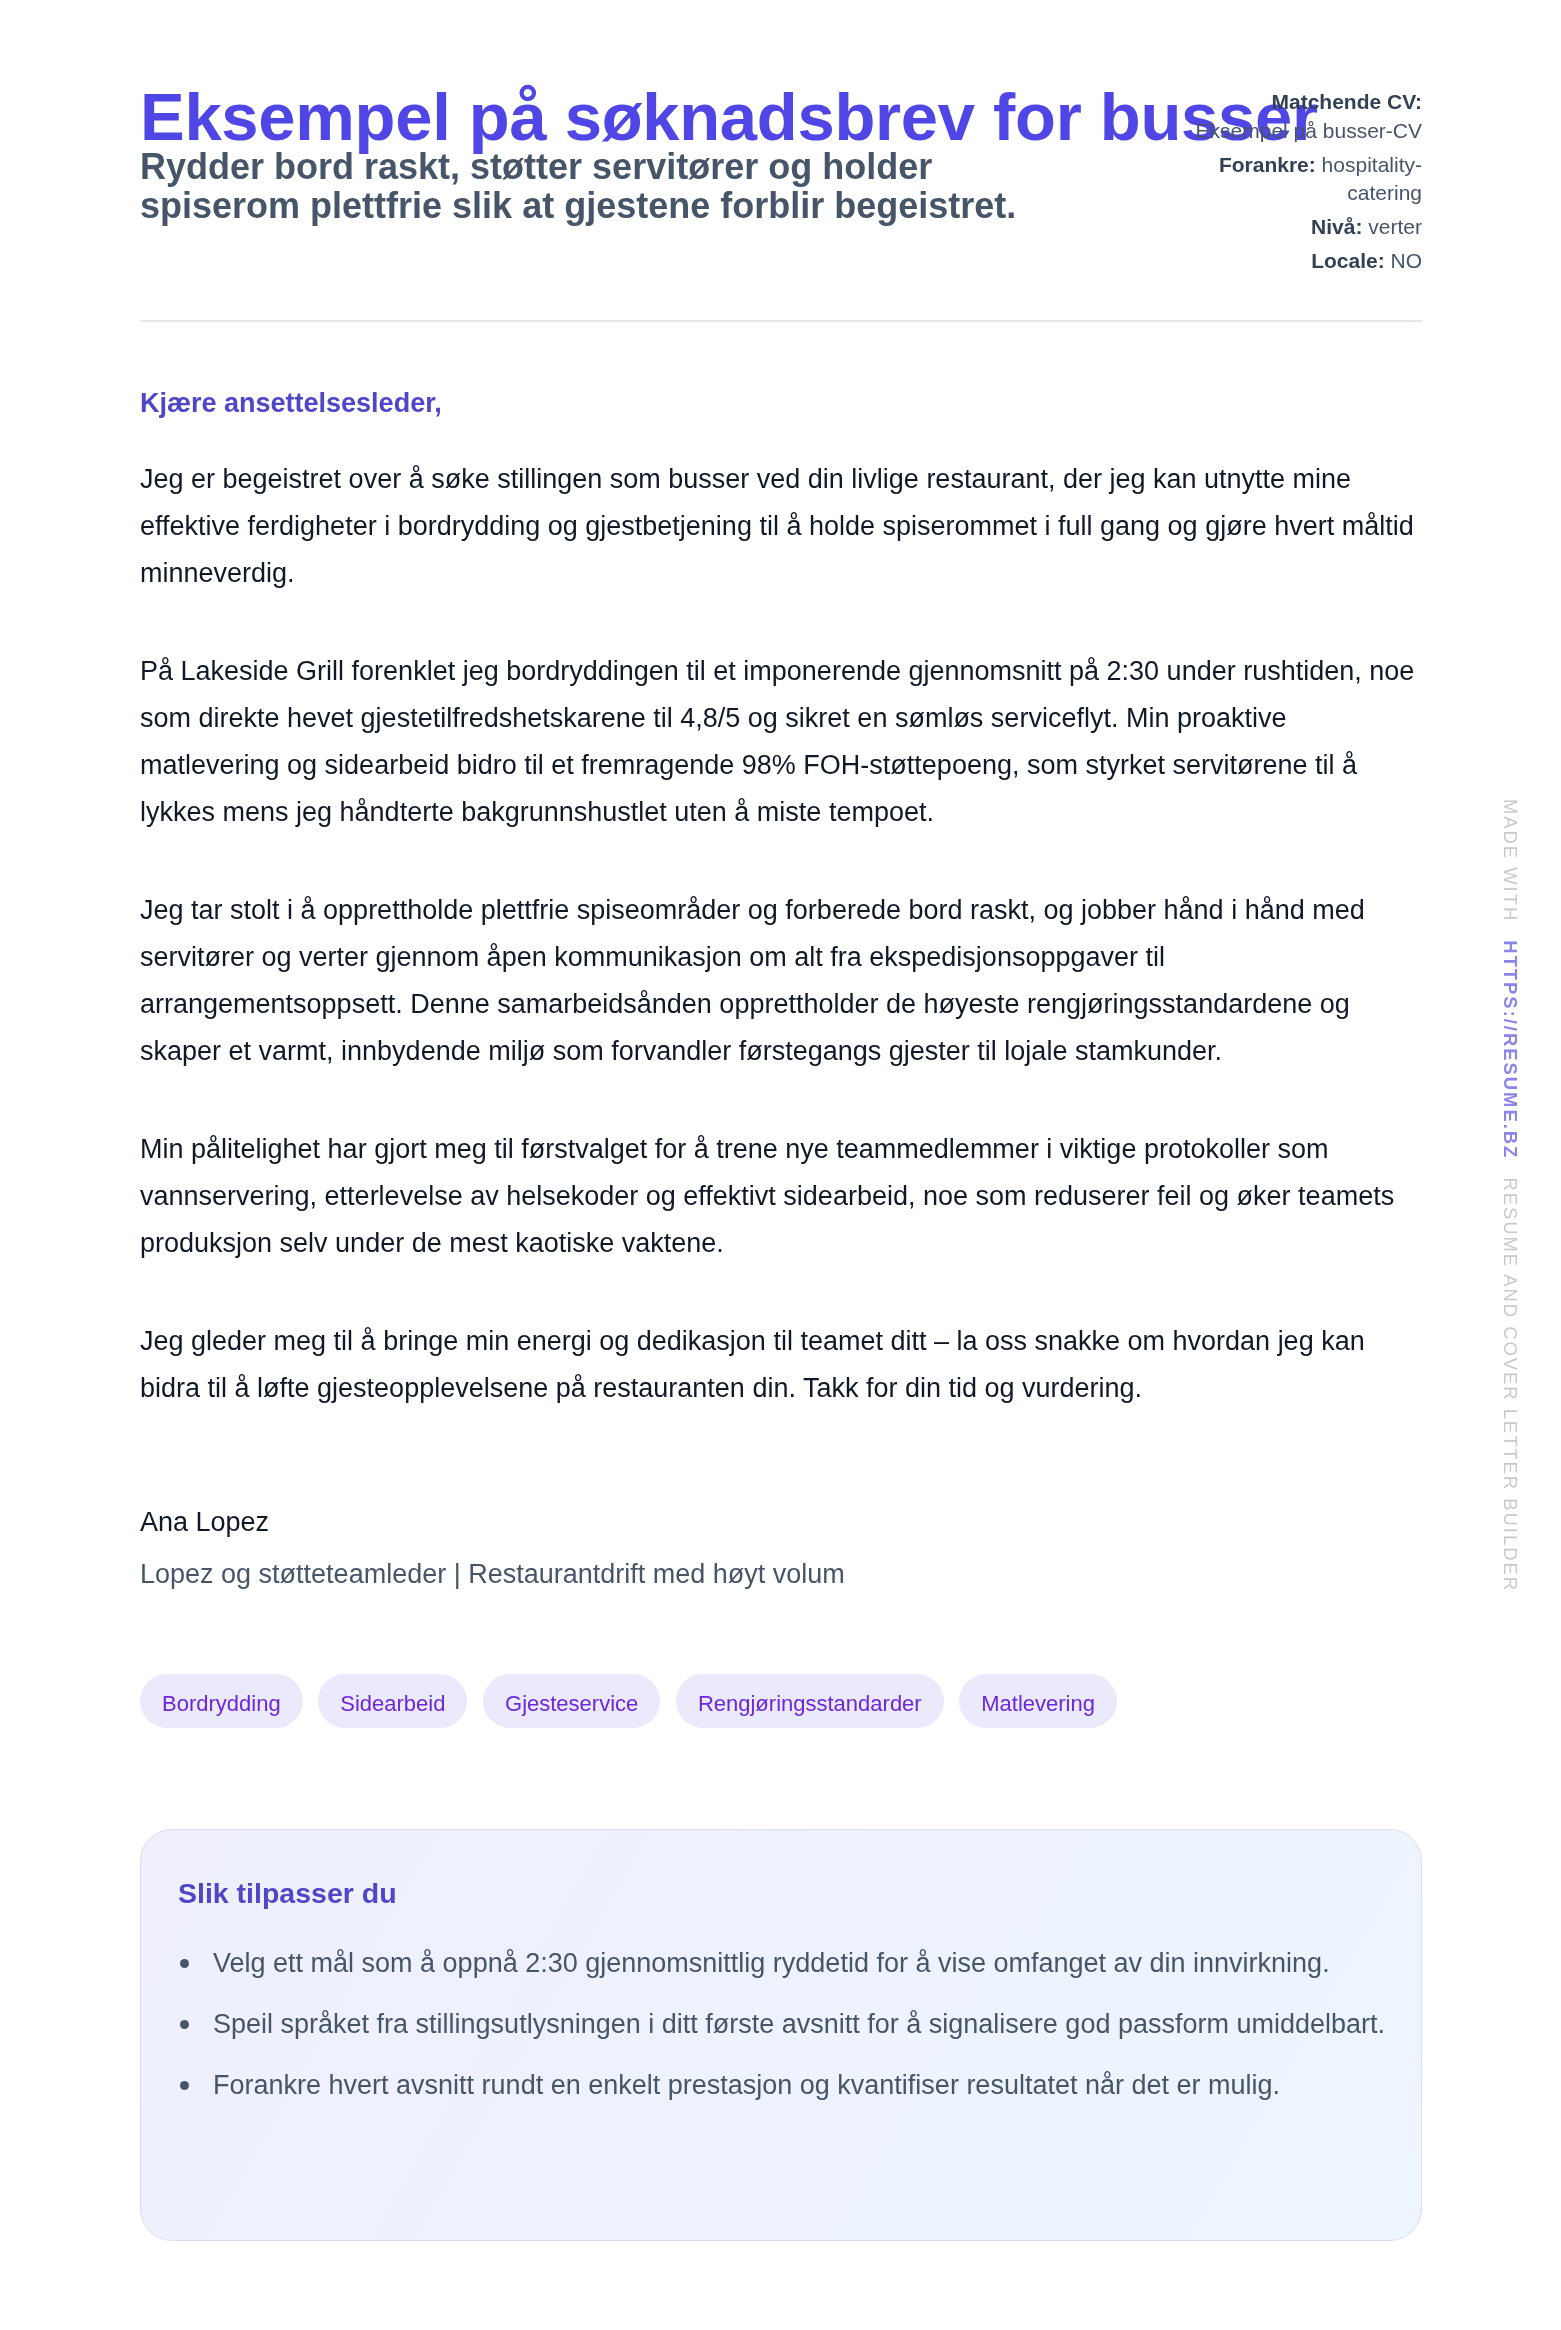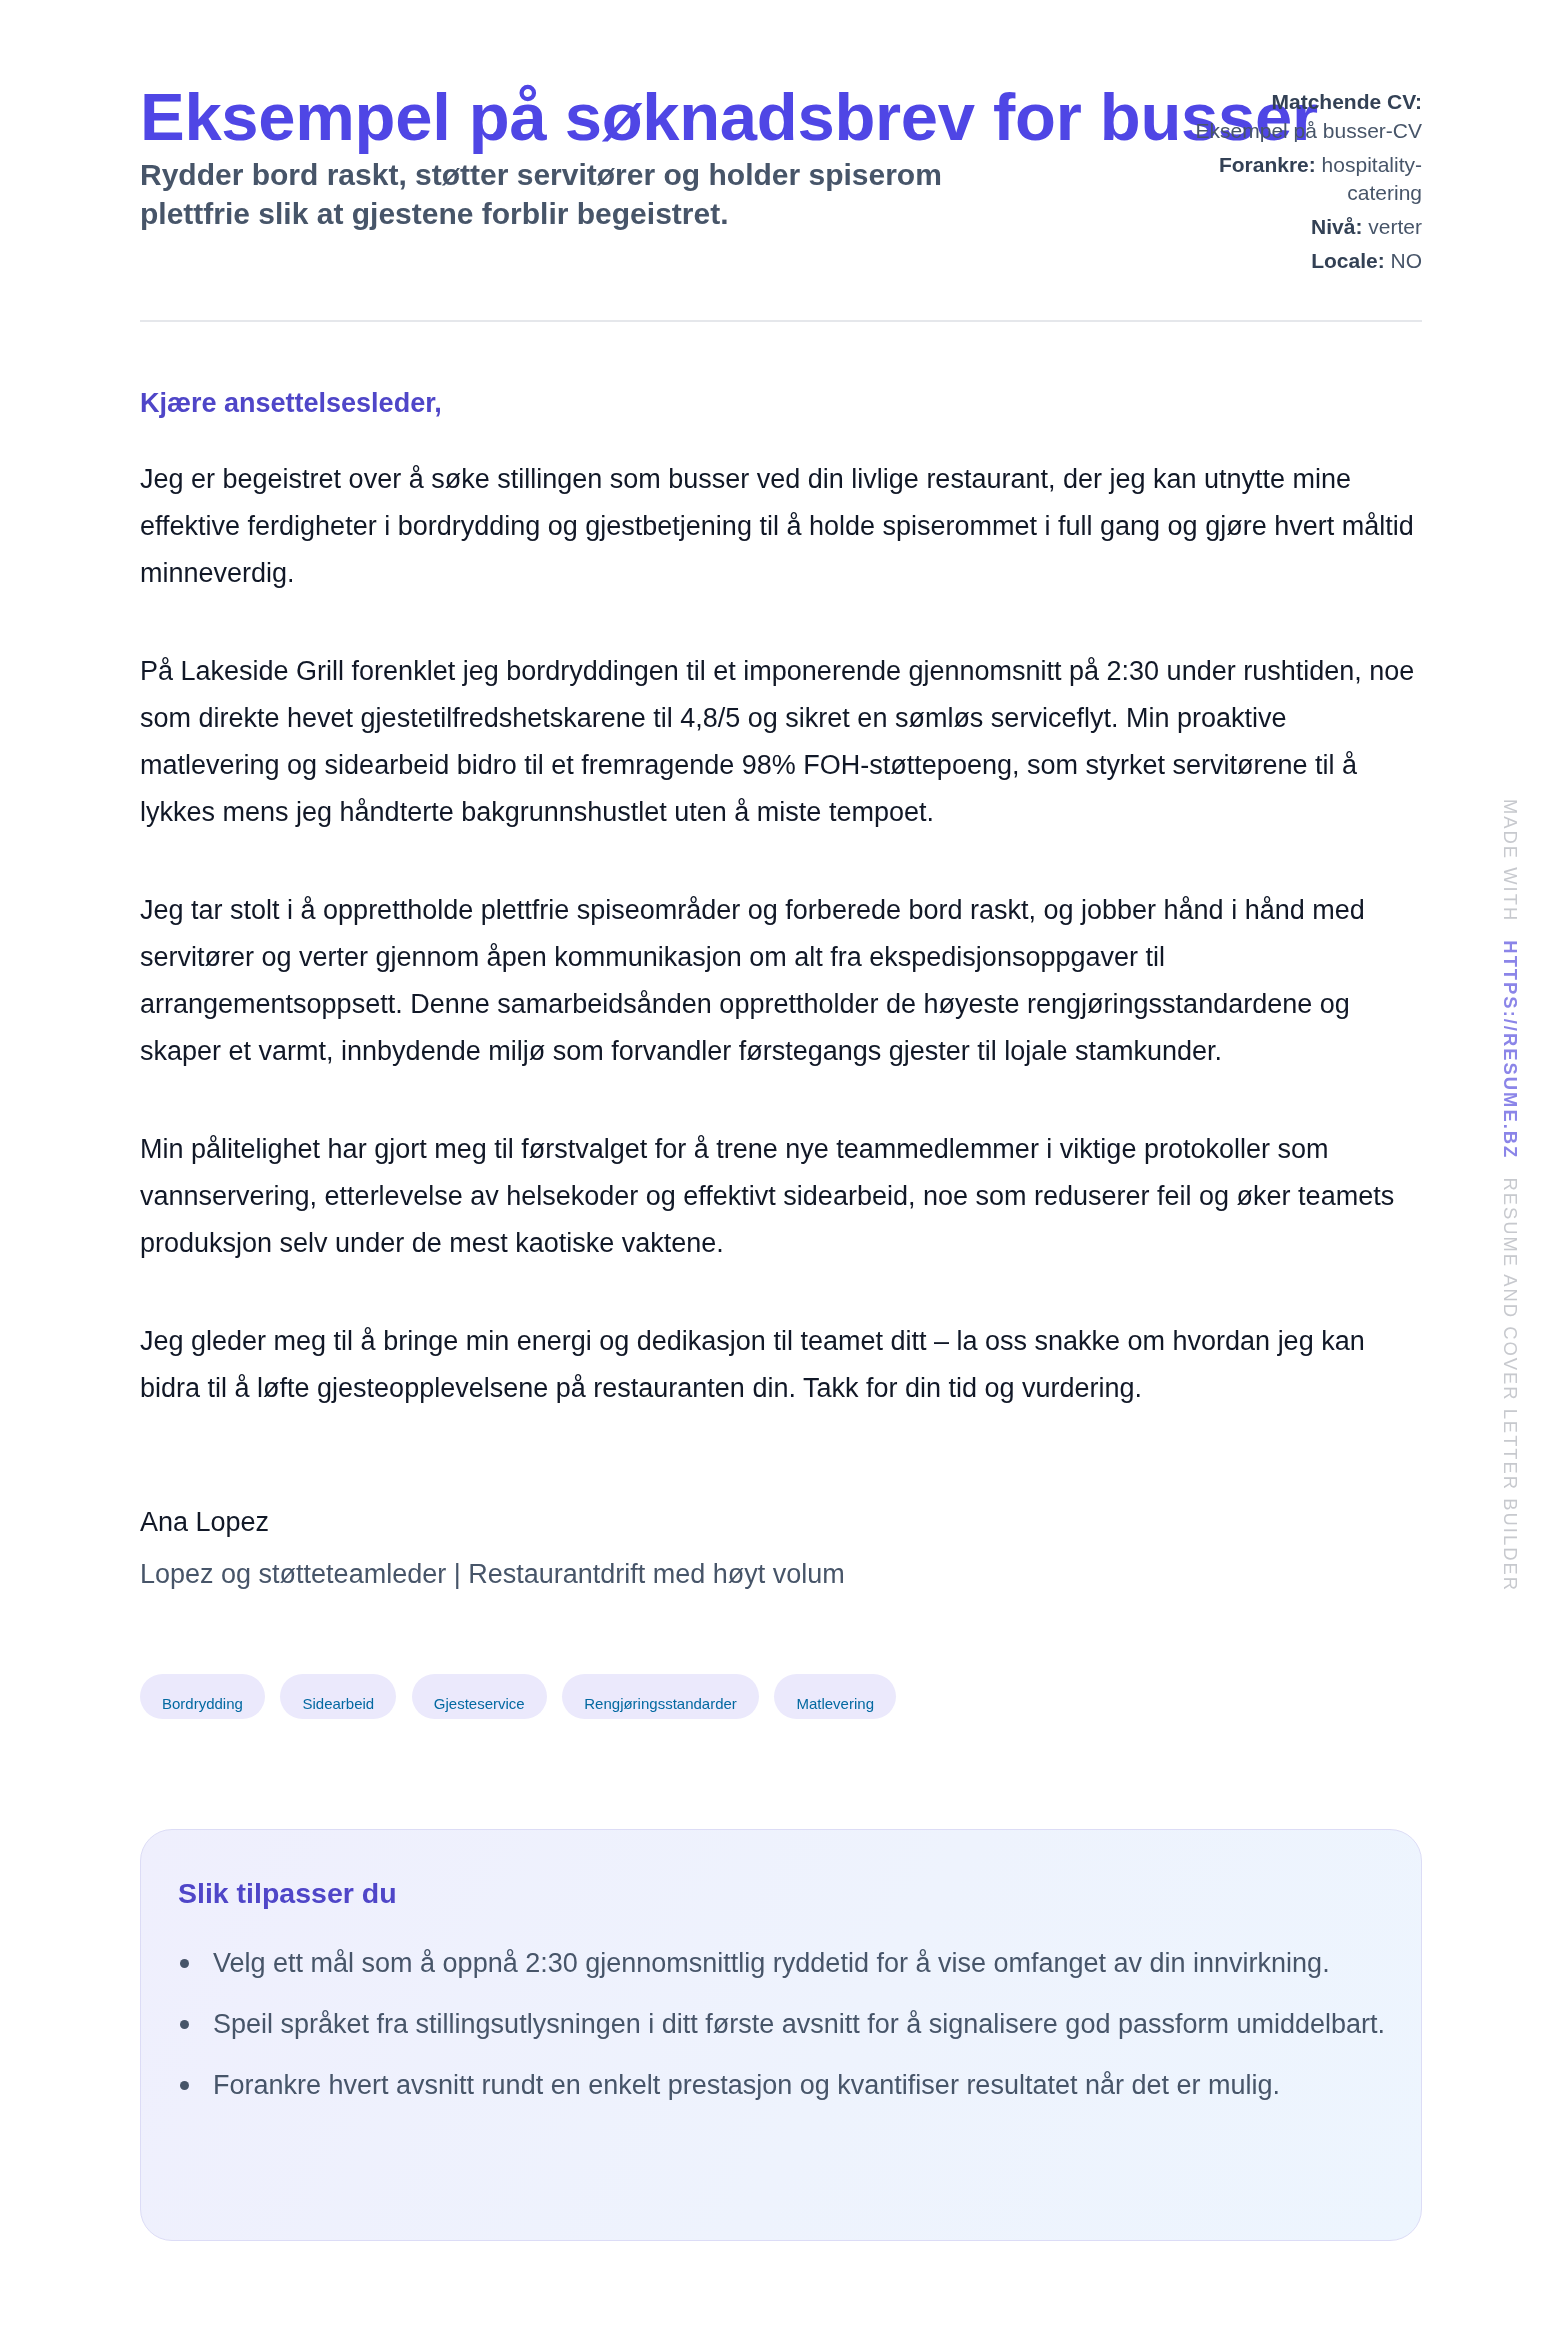--- a/index.html
+++ b/index.html
@@ -33,22 +33,22 @@
     .title {
       font-size: 67px;
       line-height: 61px;
       font-weight: 700;
       color: #4f46e5;
       letter-spacing: -0.3px;
       white-space: nowrap;
       margin-top: -1.8px;
     }
     .subtitle {
-      margin-top: 8px;
-      font-size: 30px;
+      margin-top: 0px;
+      font-size: 36px;
       line-height: 39px;
       font-weight: 700;
       color: #475569;
       width: 918px;
     }
     .meta {
       width: 275px;
       text-align: right;
       font-size: 21px;
       line-height: 28.5px;
@@ -108,26 +108,26 @@
 
     
     .tags {
       position: absolute;
       top: 1674px;
       left: 0;
       display: flex;
       gap: 15.6px;
     }
     .tag {
-      height: 45px;
+      height: 54px;
       padding: 0 22px;
       border-radius: 29px;
       background: #ebe9fc;
-      color: #0369a1;
-      font-size: 15px;
+      color: #6d28d9;
+      font-size: 22px;
       line-height: 59px;
       white-space: nowrap;
     }
 
     
     .tips {
       position: absolute;
       top: 1829px;
       left: 0;
       width: 1282px;

